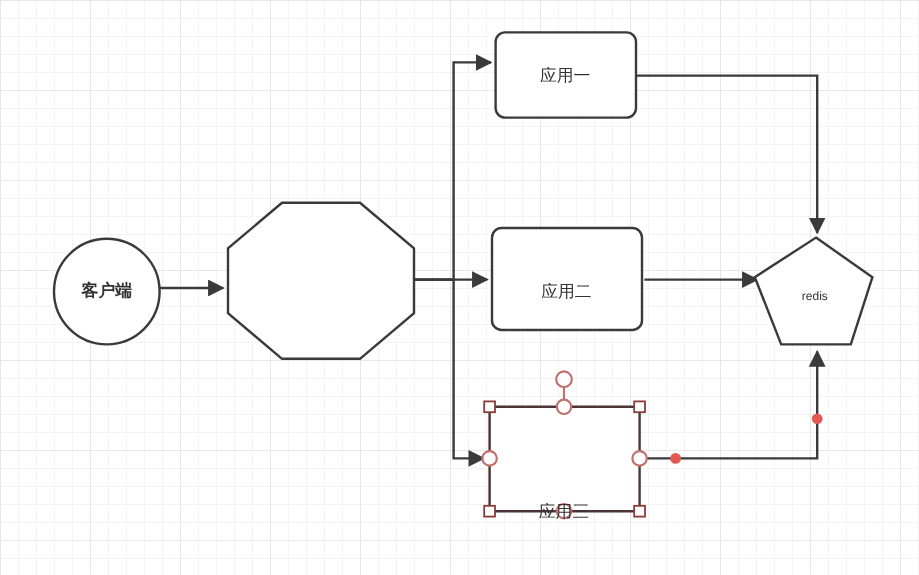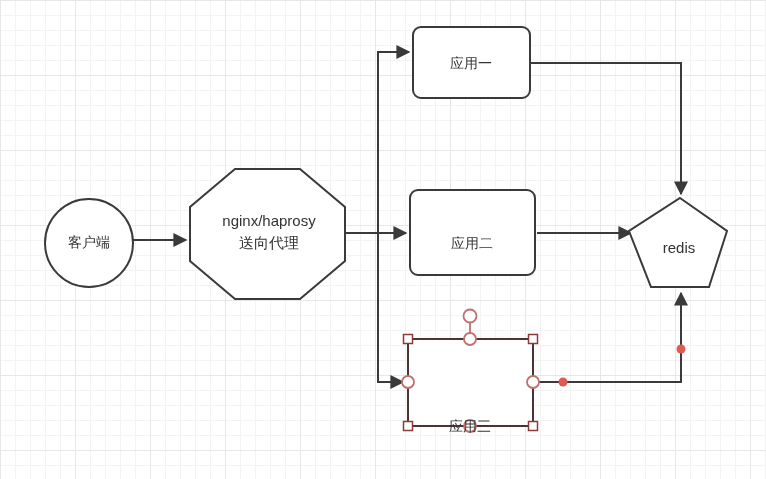--- a/index.html
+++ b/index.html
@@ -105,26 +105,24 @@
       <circle class="handle-circle" cx="470" cy="339" r="6"></circle>
       <circle class="handle-circle" cx="470" cy="426" r="6"></circle>
       <circle class="handle-circle" cx="408" cy="382" r="6"></circle>
       <circle class="handle-circle" cx="533" cy="382" r="6"></circle>
 
       <circle class="waypoint-dot" cx="563" cy="382" r="4.5"></circle>
       <circle class="waypoint-dot" cx="681" cy="349" r="4.5"></circle>
     </g>
   </svg>
 
-  <div class="node-label" style="left:89px; top:242px;">客户端</div>
+  <div class="node-label" style="left:89px; top:242px;font-weight:bold;">客户端</div>
 
-  <div class="node-label" style="left:269px; top:232px; font-size:15px;">nginx/haprosy
-送向代理</div>
 
   <div class="node-label" style="left:471px; top:63px;">应用一</div>
 
   <div class="node-label" style="left:472px; top:243px;">应用二</div>
 
   <div class="node-label" style="left:470px; top:382px;margin-top:44px;">应用三</div>
 
-  <div class="node-label" style="left:679px; top:248px; font-size:15px;">redis</div>
+  <div class="node-label" style="left:679px; top:248px; font-size:10px;">redis</div>
 
 </div>
 
 </body></html>

